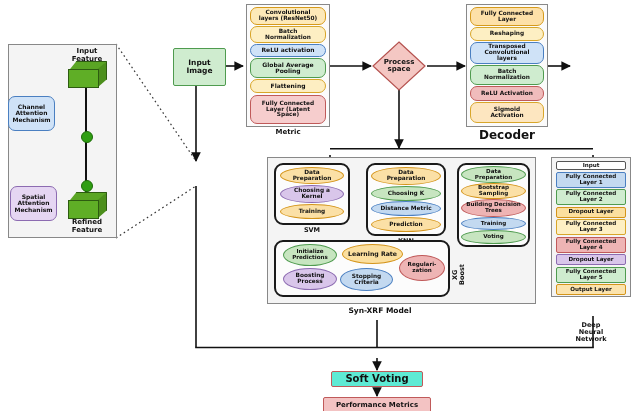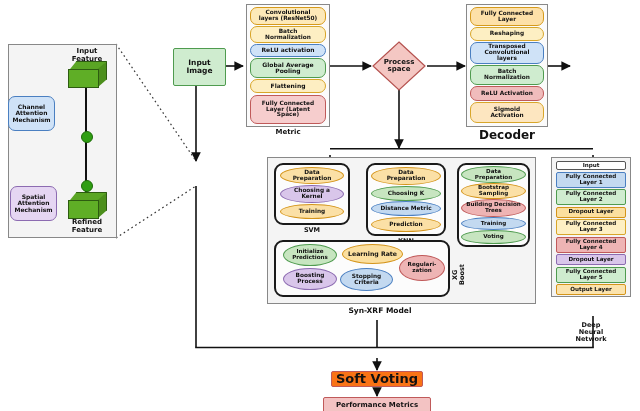--- a/index.html
+++ b/index.html
@@ -322,19 +322,19 @@
       </div>
       <div class="node rect" style="left: 556px; top: 266.5px; width: 70px; height: 16px; font-size: 5.6px; line-height: 1.02; background: rgb(207, 236, 207); border-color: rgb(79, 155, 79);">
         <span style="white-space: pre-line;">Fully Connected
 Layer 5</span>
       </div>
       <div class="node rect" style="left: 556px; top: 284px; width: 70px; height: 11px; font-size: 5.6px; line-height: 1.02; background: rgb(251, 227, 173); border-color: rgb(212, 148, 26);">
         <span style="white-space: pre-line;">Output Layer</span>
       </div>
     </div>
 
-  <div class="node rect" style="left:331px;top:371px;width:92px;height:16px;background:#f97316;border-color:#c05a5a;
-              font-size:13px;">Soft Voting</div>
+  <div class="node rect" style="left:331px;top:371px;width:92px;height:16px;background:#5eead4;border-color:#c05a5a;
+              font-size:10px;">Soft Voting</div>
 
   <div class="node rect" style="left:323px;top:397px;width:108px;height:17px;background:#f3c3c3;border-color:#c05a5a;
               font-size:7px;">Performance Metrics</div>
 
 </div>
 
 </body></html>

